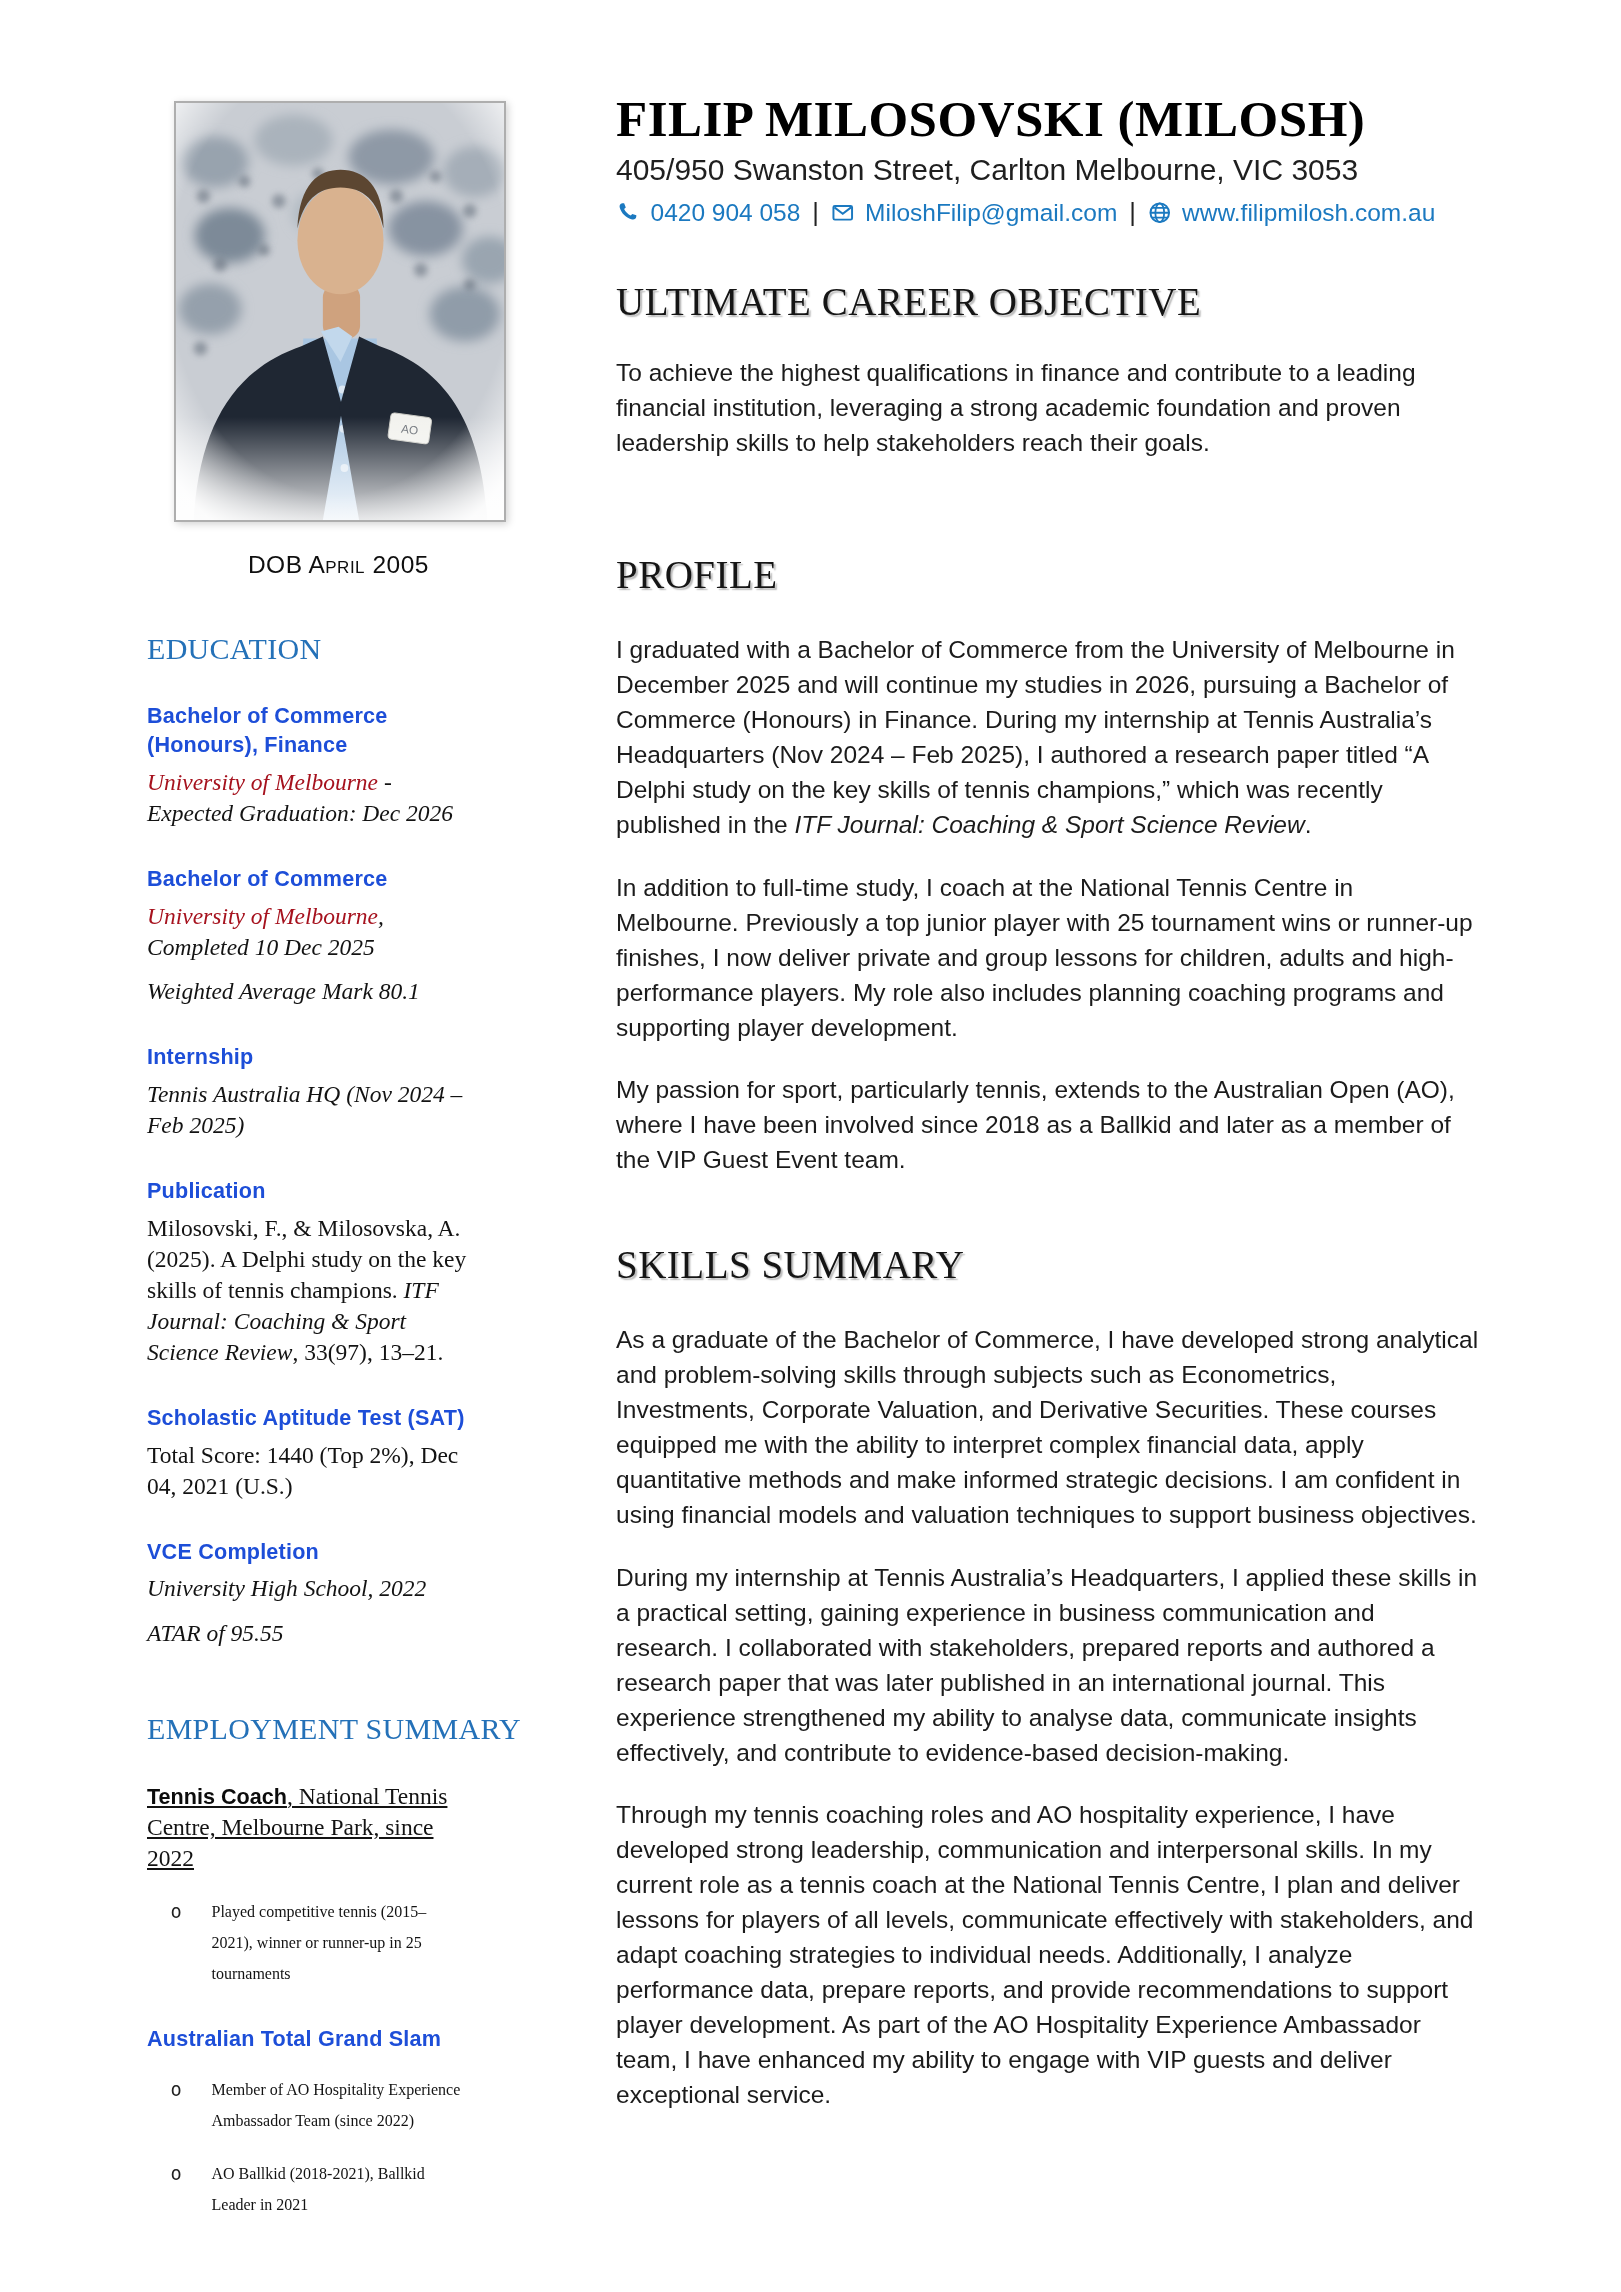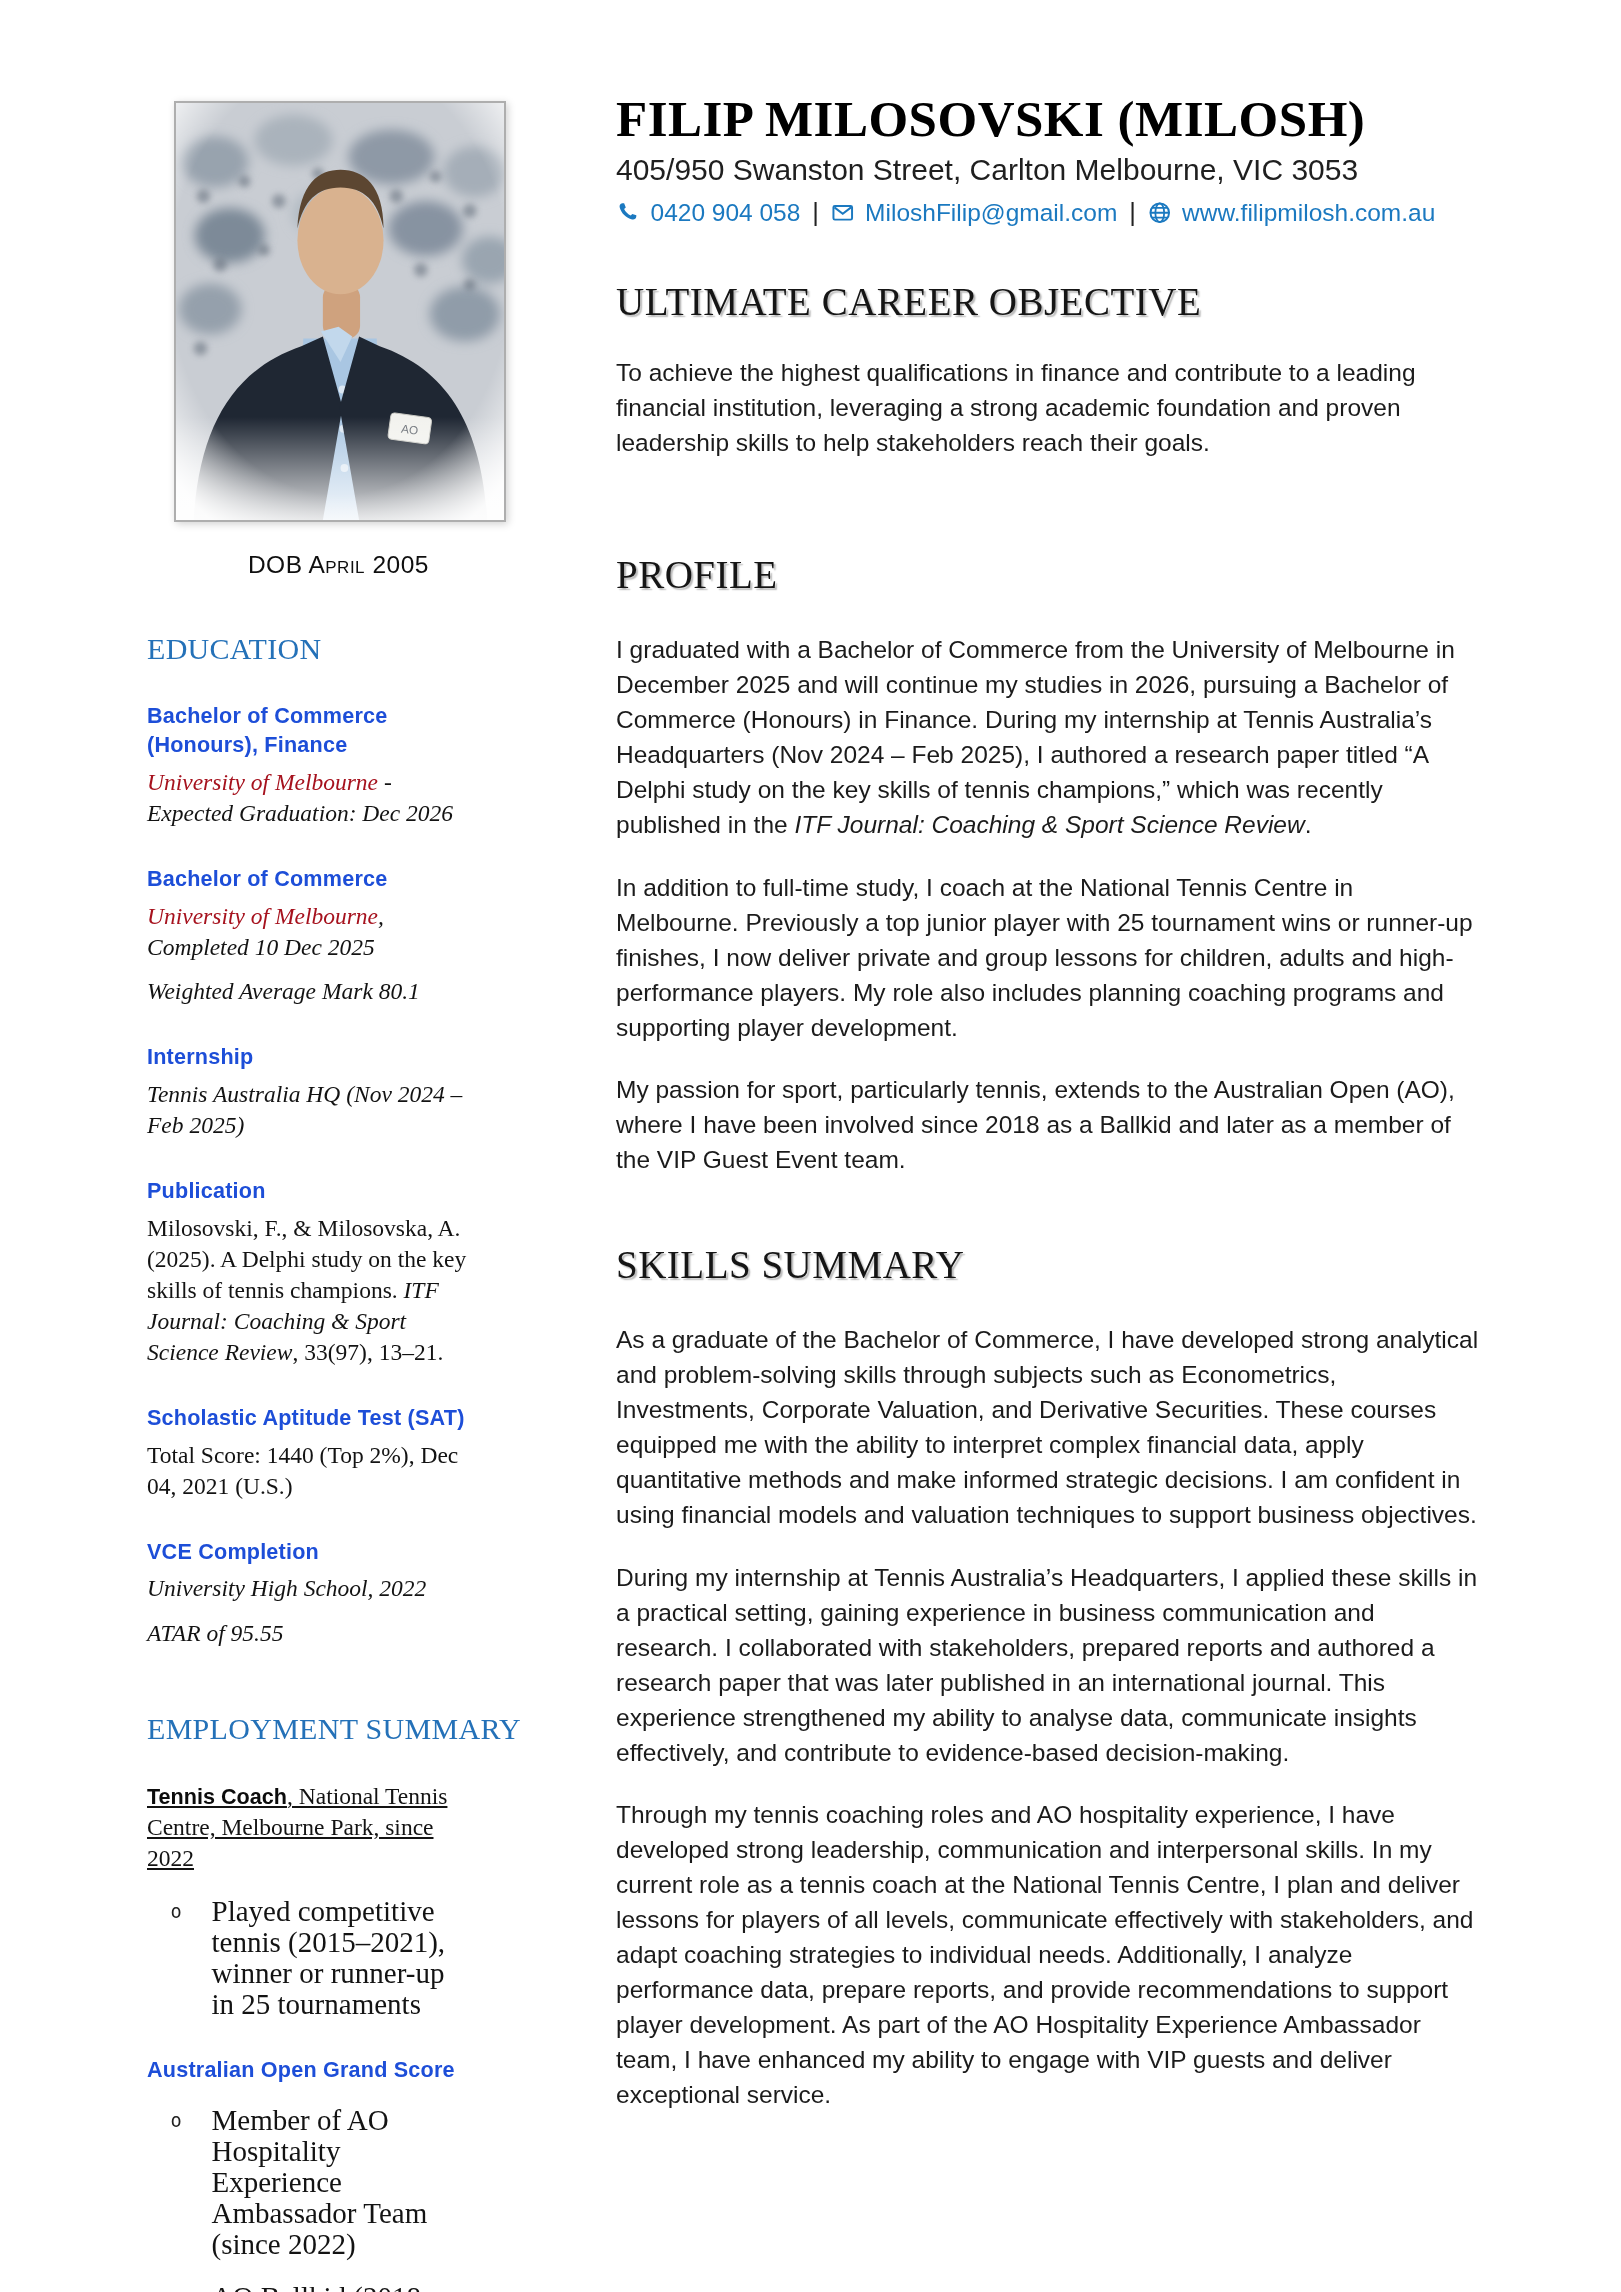--- a/index.html
+++ b/index.html
@@ -30,21 +30,21 @@
   .detail{font-family:"Liberation Serif",serif;font-size:23.5px;line-height:31px;margin-top:7.8px;color:#131313;}
   .detail + .detail{margin-top:13.7px;}
   .it{font-style:italic;}
   .red{color:#A6121E;}
   .role-bold{font-family:"Liberation Sans",sans-serif;font-weight:700;font-size:21.6px;color:#0c0c0c;}
   .bullet{display:flex;margin-top:21.6px;}
   .bullet .marker{
     font-family:"DejaVu Sans Mono",monospace;font-size:18.6px;line-height:31px;
     width:41px;padding-left:23.5px;flex:none;color:#222;
   }
-  .bullet .btext{font-family:"Liberation Serif",serif;font-size:29px;line-height:31px;width:251px;color:#131313;}
+  .bullet .btext{font-family:"Liberation Serif",serif;font-size:16px;line-height:31px;width:251px;color:#131313;}
   
   .col-right{width:866px;margin-left:65px;padding-top:93px;flex:none;}
   .name{
     font-family:"Liberation Serif",serif;font-weight:700;font-size:51px;
     color:#000;letter-spacing:0.5px;line-height:1.05;margin:0;
   }
   .addr{font-size:30px;margin-top:6px;color:#1f1f1f;}
   .contact{font-size:24.5px;margin-top:11.8px;color:#1B79C0;display:flex;align-items:center;}
   .contact .sep{color:#222;margin:0 11.8px;font-size:25.5px;}
   .contact .citem{display:flex;align-items:center;gap:11px;}
@@ -181,21 +181,21 @@
       <div class="detail" style="margin-top:13px;text-decoration:underline;">
         <span class="role-bold">Tennis Coach</span><span>, National Tennis Centre, Melbourne Park, since 2022</span>
       </div>
       <div class="bullet">
         <span class="marker">o</span>
         <span class="btext">Played competitive tennis (2015–2021), winner or runner-up in 25 tournaments</span>
       </div>
     </div>
 
     <div class="entry">
-      <div class="entry-title">Australian Open Grand Score</div>
+      <div class="entry-title">Australian Total Grand Slam</div>
       <div class="bullet">
         <span class="marker">o</span>
         <span class="btext">Member of AO Hospitality Experience Ambassador Team (since 2022)</span>
       </div>
       <div class="bullet">
         <span class="marker">o</span>
         <span class="btext">AO Ballkid (2018-2021), Ballkid Leader in 2021</span>
       </div>
     </div>
 

